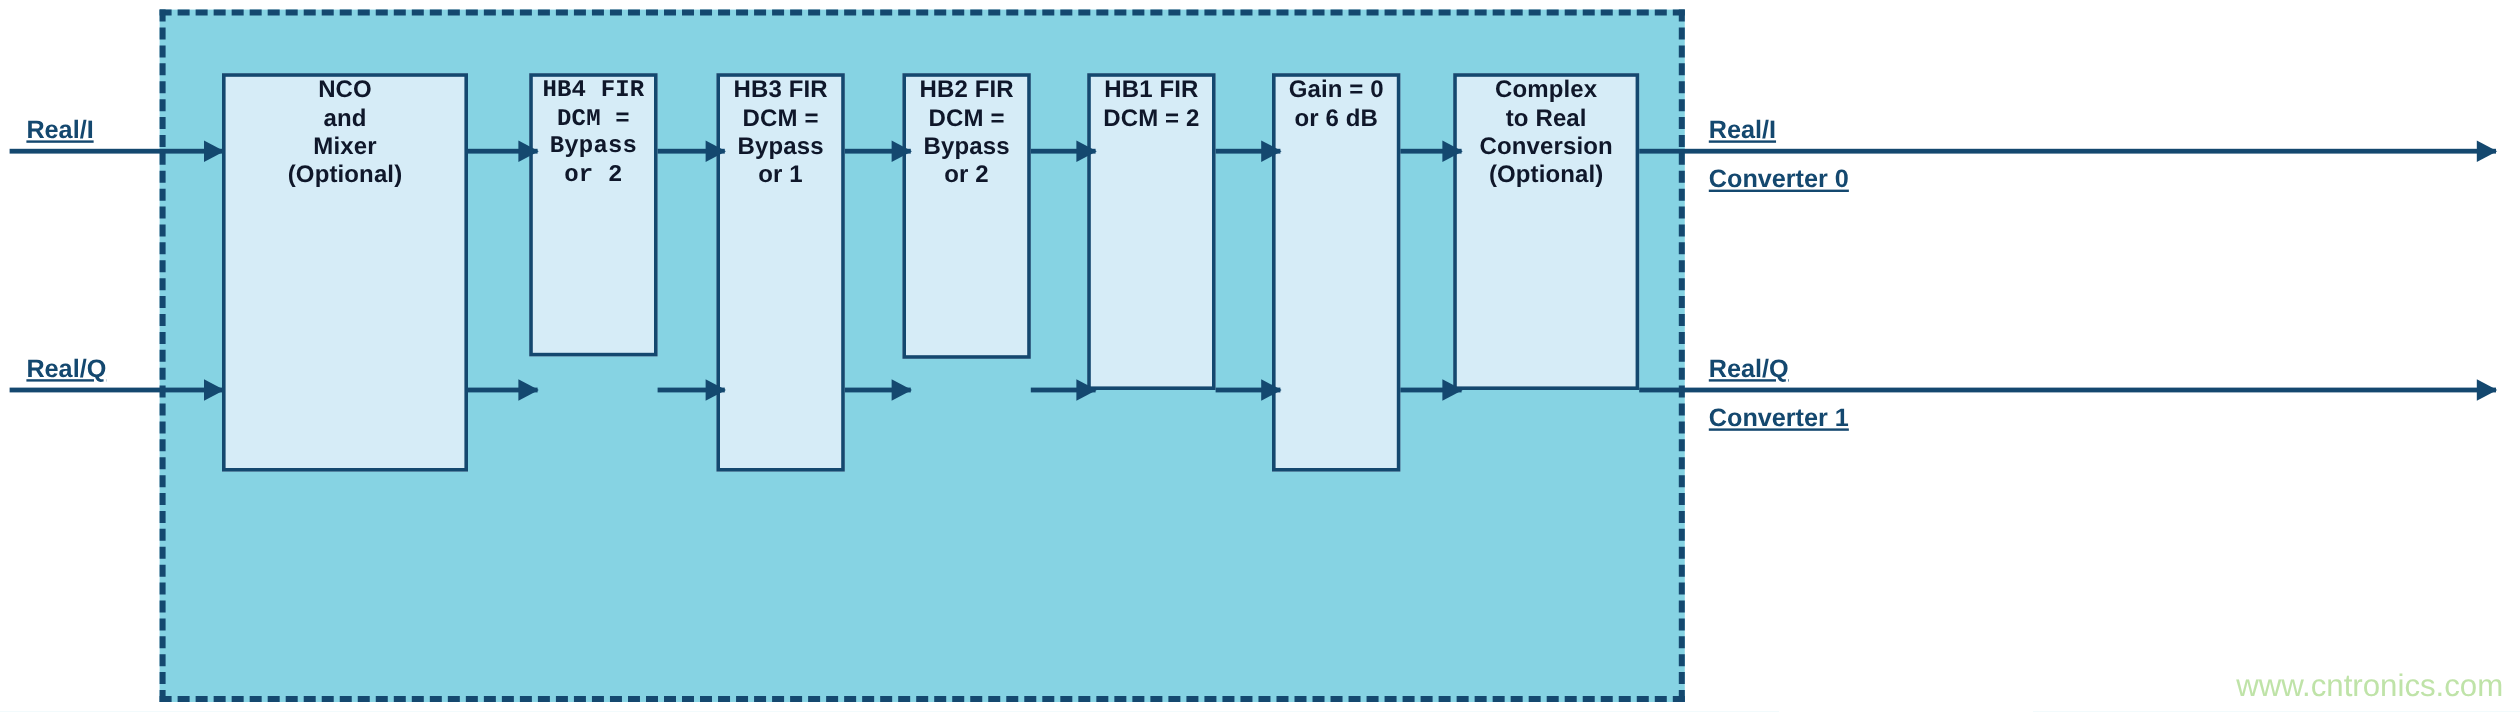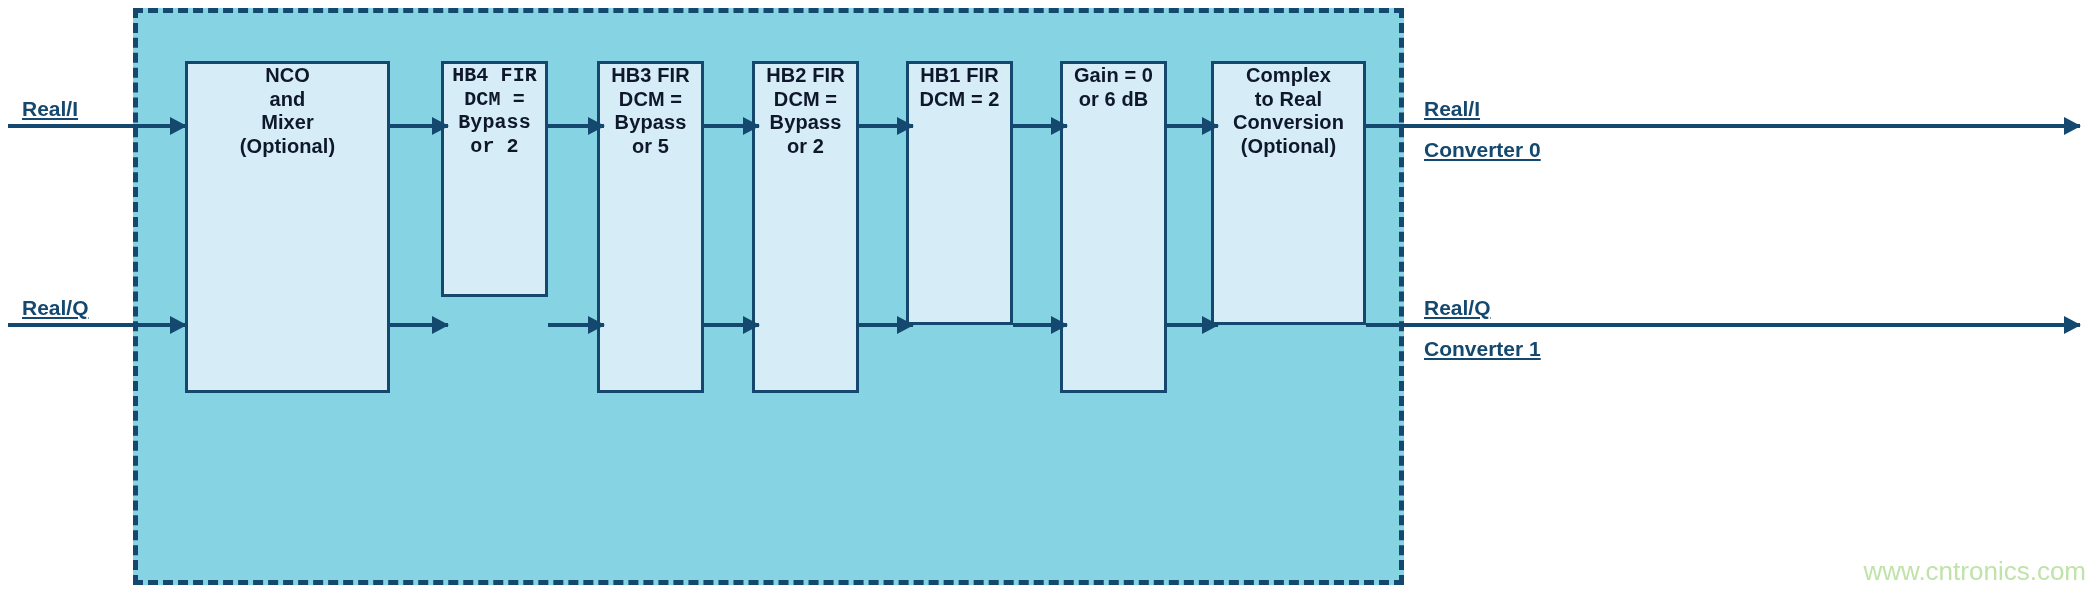--- a/index.html
+++ b/index.html
@@ -112,24 +112,24 @@
     <span class="blk-text">HB4 FIR
 DCM =
 Bypass
 or 2</span>
   </div>
 
   <div class="block" style="left:597px; top:61px; width:107px; height:332px;">
     <span class="blk-text">HB3 FIR
 DCM =
 Bypass
-or 5</span>
+or 1</span>
   </div>
 
-  <div class="block" style="left:752px; top:61px; width:107px; height:332px;">
+  <div class="block" style="left:752px; top:61px; width:107px; height:238px;">
     <span class="blk-text">HB2 FIR
 DCM =
 Bypass
 or 2</span>
   </div>
 
   <div class="block" style="left:906px; top:61px; width:107px; height:264px;">
     <span class="blk-text">HB1 FIR
 DCM = 2</span>
   </div>

